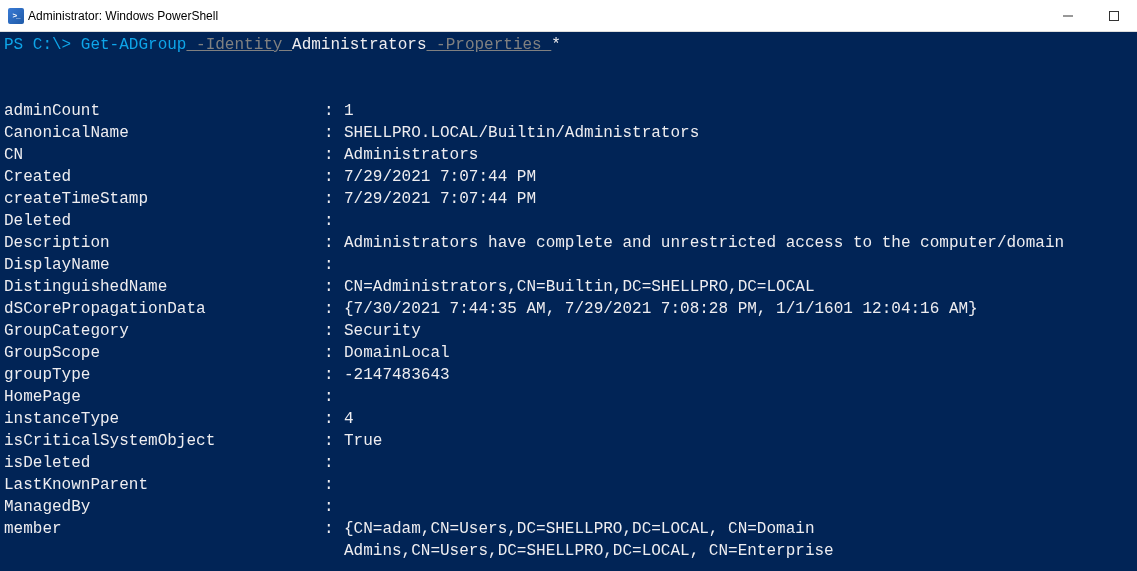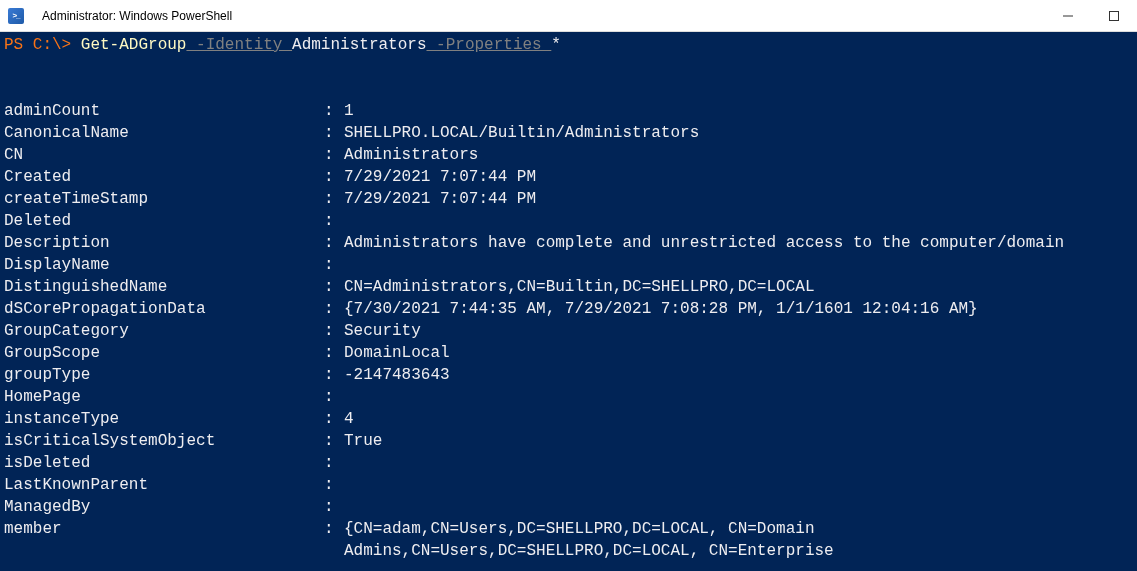--- a/index.html
+++ b/index.html
@@ -19,21 +19,21 @@
       background: #fff;
       display: flex;
       align-items: center;
       justify-content: space-between;
       padding-left: 8px;
       border-bottom: 1px solid #ddd;
     }
     .titlebar-left {
       display: flex;
       align-items: center;
-      gap: 18px;
+      gap: 4px;
     }
     .ps-icon {
       width: 16px;
       height: 16px;
       background: linear-gradient(135deg, #3a7bd5 0%, #1e5aa8 100%);
       border-radius: 2px;
       display: flex;
       align-items: center;
       justify-content: center;
       font-size: 9px;
@@ -68,22 +68,22 @@
       background: #012456;
       color: #eeedf0;
       font-family: Consolas, 'Courier New', monospace;
       font-size: 16px;
       line-height: 22px;
       padding: 2px 4px;
       height: calc(100% - 32px);
       white-space: pre;
       overflow: hidden;
     }
-    .prompt-ps { color: #f97316; }
-    .cmdlet { color: #fef9c3; }
+    .prompt-ps { color: #0ea5e9; }
+    .cmdlet { color: #0ea5e9; }
     .param { color: #808080; text-decoration: underline; }
     .argval { color: #eeedf0; }
     .output-row {
       display: flex;
     }
     .output-key {
       display: inline-block;
       width: 320px;
       flex-shrink: 0;
     }

